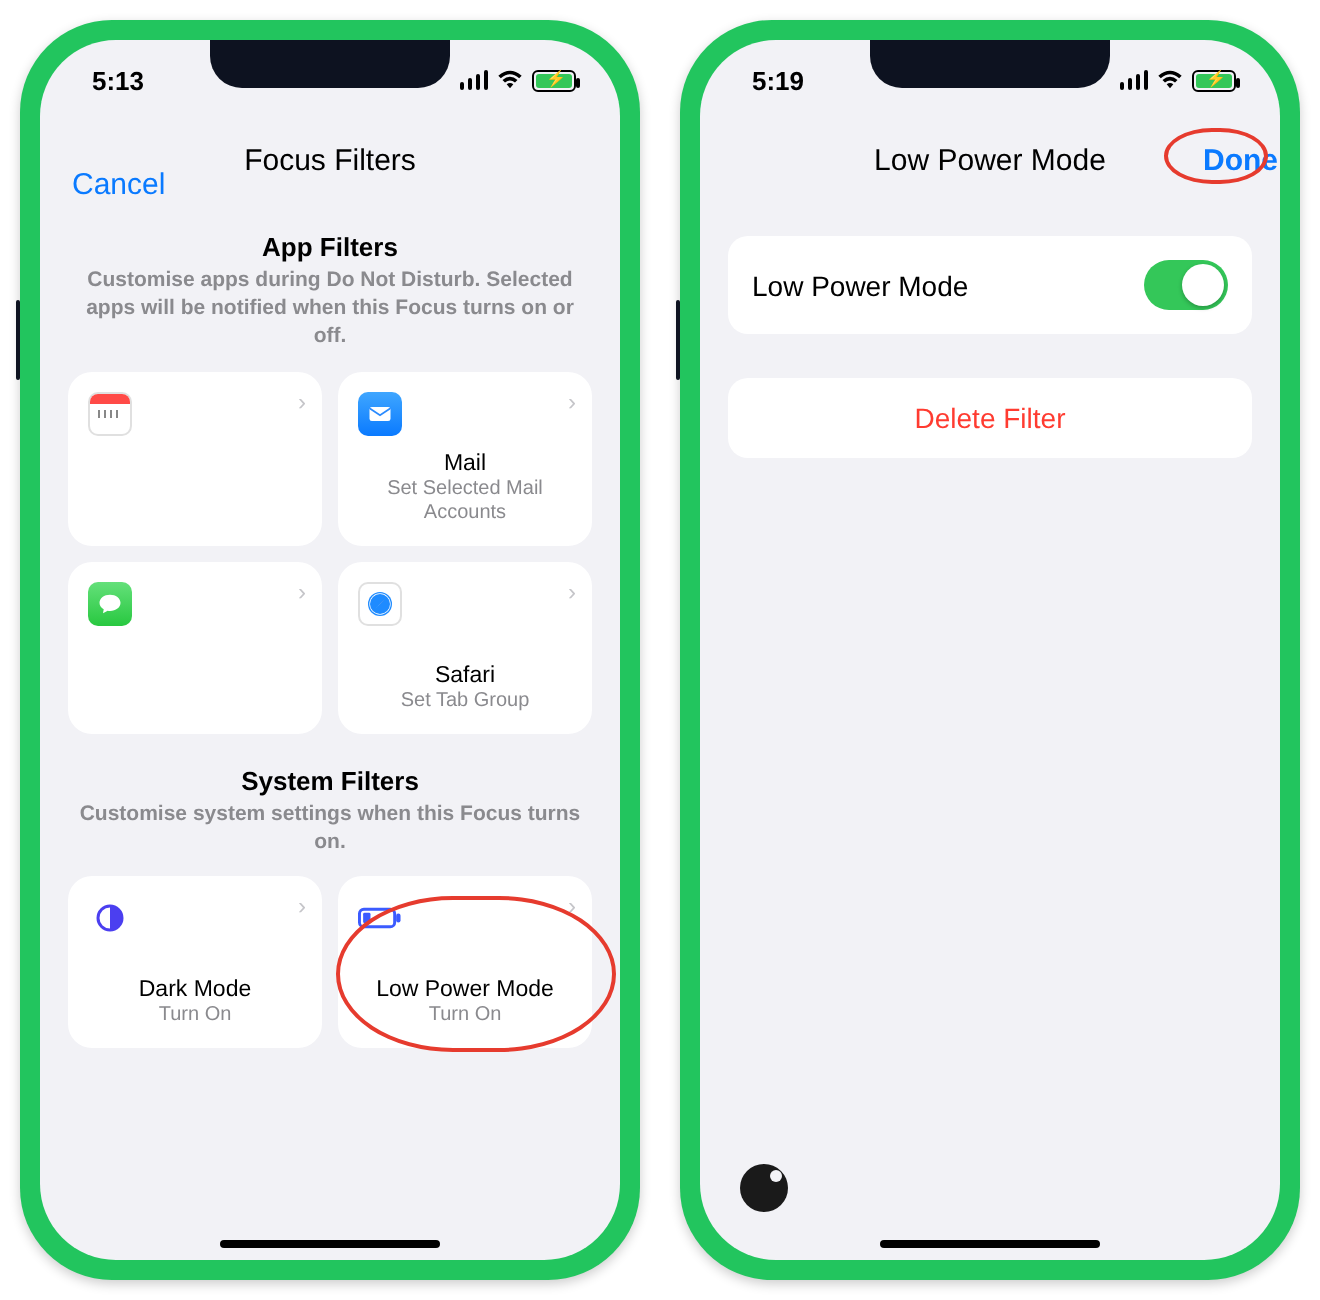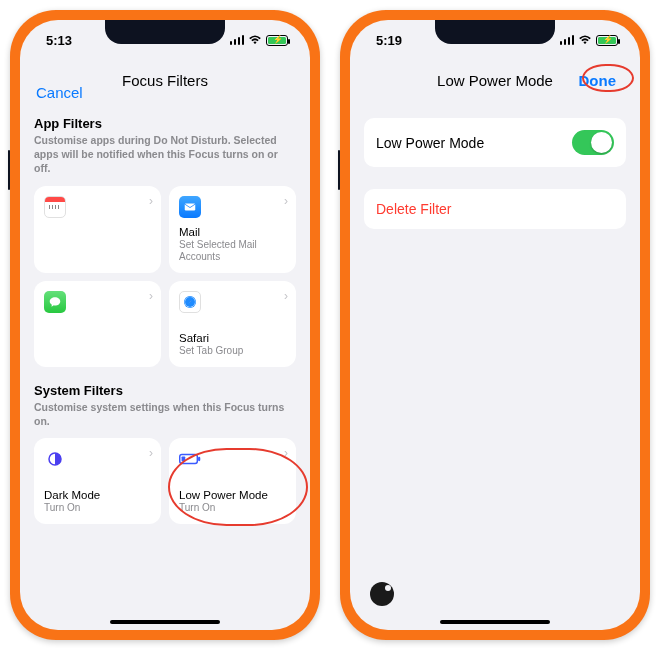--- a/index.html
+++ b/index.html
@@ -8,25 +8,26 @@
     background:#fff;
     font-family: -apple-system, "Helvetica Neue", Arial, sans-serif;
     -webkit-font-smoothing:antialiased;
     display:flex;
     gap:20px;
     padding:10px;
     justify-content:center;
   }
   .phone {
     width:350px; height:630px;
-    background:#f97316;
+    background:#22c55e;
     border-radius:46px;
     padding:10px;
     position:relative;
     box-shadow:0 2px 6px rgba(0,0,0,.2);
+    text-align:center;
   }
   .phone::before { 
     content:''; position:absolute; left:-2px; top:140px; width:2px; height:40px; background:#0d1220; border-radius:2px;
   }
   .screen {
     width:100%; height:100%;
     background:#f2f2f6;
     border-radius:38px;
     overflow:hidden;
     position:relative;
@@ -54,21 +55,21 @@
   .batt { width:22px; height:11px; border:1px solid #000; border-radius:3px; position:relative; display:flex; align-items:center;}
   .batt::after{content:''; position:absolute; right:-3px; top:3px; width:2px; height:5px; background:#000; border-radius:1px;}
   .batt i { display:block; width:18px; height:7px; margin-left:1px; background:#34c759; border-radius:1.5px; position:relative;}
   .batt i::after{content:'⚡'; position:absolute; font-size:8px; font-style:normal; color:#fff; left:5px; top:-2px;}
   .navbar {
     height:40px; display:flex; align-items:center; justify-content:center;
     position:relative; padding:0 14px;
   }
   .nav-left { position:absolute; left:16px; font-size:15px; color:#0a7aff;margin-top:24px; }
   .nav-title { font-size:15px; font-weight:400; color:#000;}
-  .nav-right { position:absolute; right:24px; font-size:15px; font-weight:600; color:#0a7aff;}
+  .nav-right { position:absolute; right:1px; font-size:15px; font-weight:600; color:#0a7aff;}
   .content { flex:1; overflow:hidden; padding:0 14px; font-size:12px; color:#000;}
   .section-h { font-size:13px; font-weight:600; margin-top:16px; }
   .section-sub { font-size:10.5px; color:#8a8a8e; margin-top:2px; line-height:1.35;font-weight:bold;}
   .grid2 { display:grid; grid-template-columns:1fr 1fr; gap:8px; margin-top:10px;}
   .card {
     background:#fff; border-radius:12px; padding:10px 10px 10px 10px;
     position:relative; min-height:86px;
     display:flex; flex-direction:column; justify-content:space-between;
   }
   .card .chev { position:absolute; right:8px; top:8px; color:#c5c5c9; font-size:12px;}

